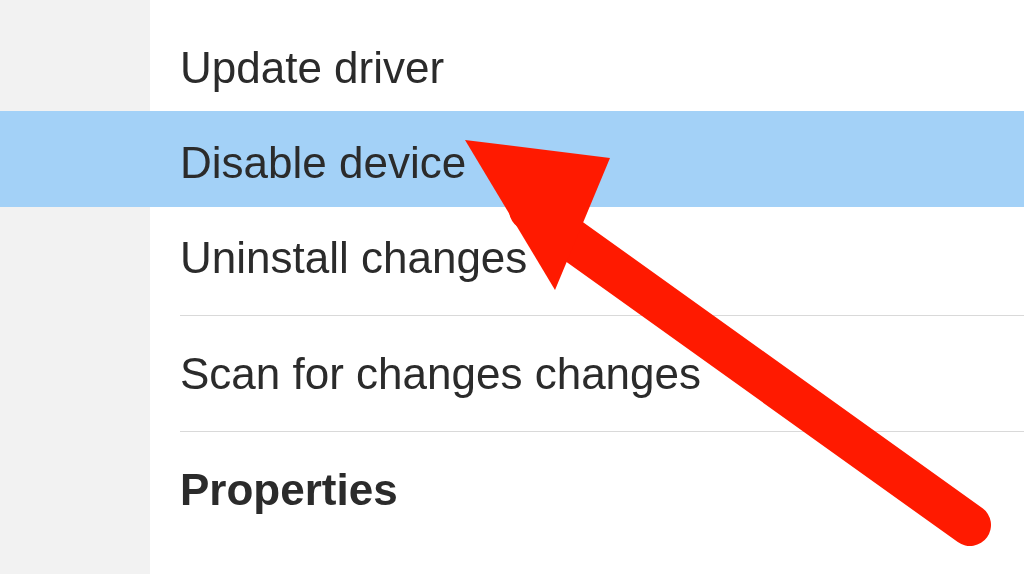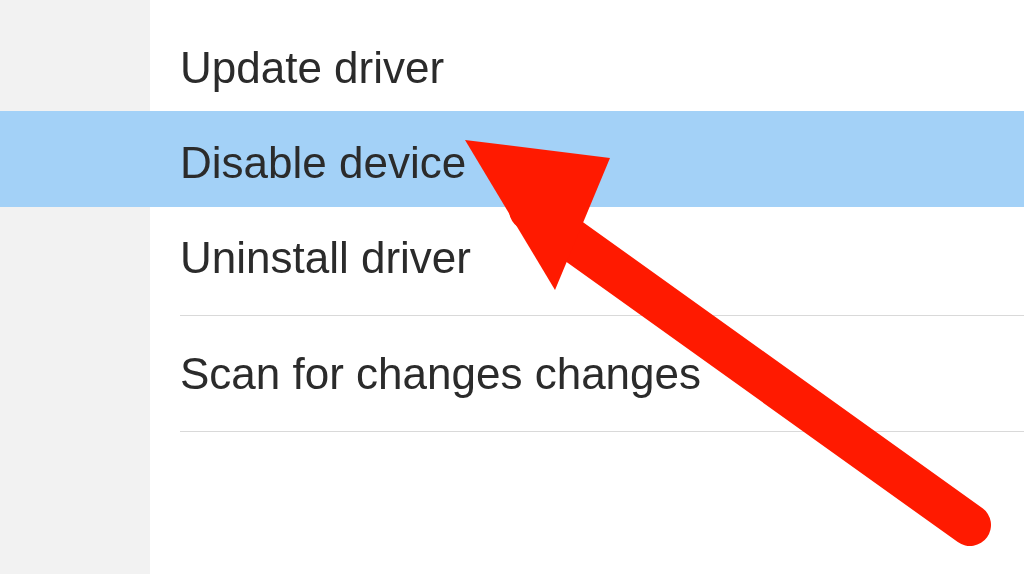--- a/index.html
+++ b/index.html
@@ -77,27 +77,30 @@
 <div class="highlight-band"></div>
 
 <div class="context-menu">
   <div class="menu-item">
     <span>Update driver</span>
   </div>
   <div class="menu-item">
     <span>Disable device</span>
   </div>
   <div class="menu-item">
-    <span>Uninstall driver</span>
+    <span>Uninstall changes</span>
   </div>
   <div class="separator"></div>
   <div class="menu-item">
     <span>Scan for changes changes</span>
   </div>
   <div class="separator"></div>
+  <div class="menu-item bold">
+    <span>Properties</span>
+  </div>
 </div>
 
 <svg class="arrow" width="1024" height="574" viewBox="0 0 1024 574">
 
   <line x1="970" y1="525" x2="530" y2="210" stroke-width="42" stroke-linecap="round" stroke="#ff1a00"></line>
 
   <polygon points="465,140 610,158 555,290" fill="#ff1a00"></polygon>
 </svg>
 
 </body></html>

